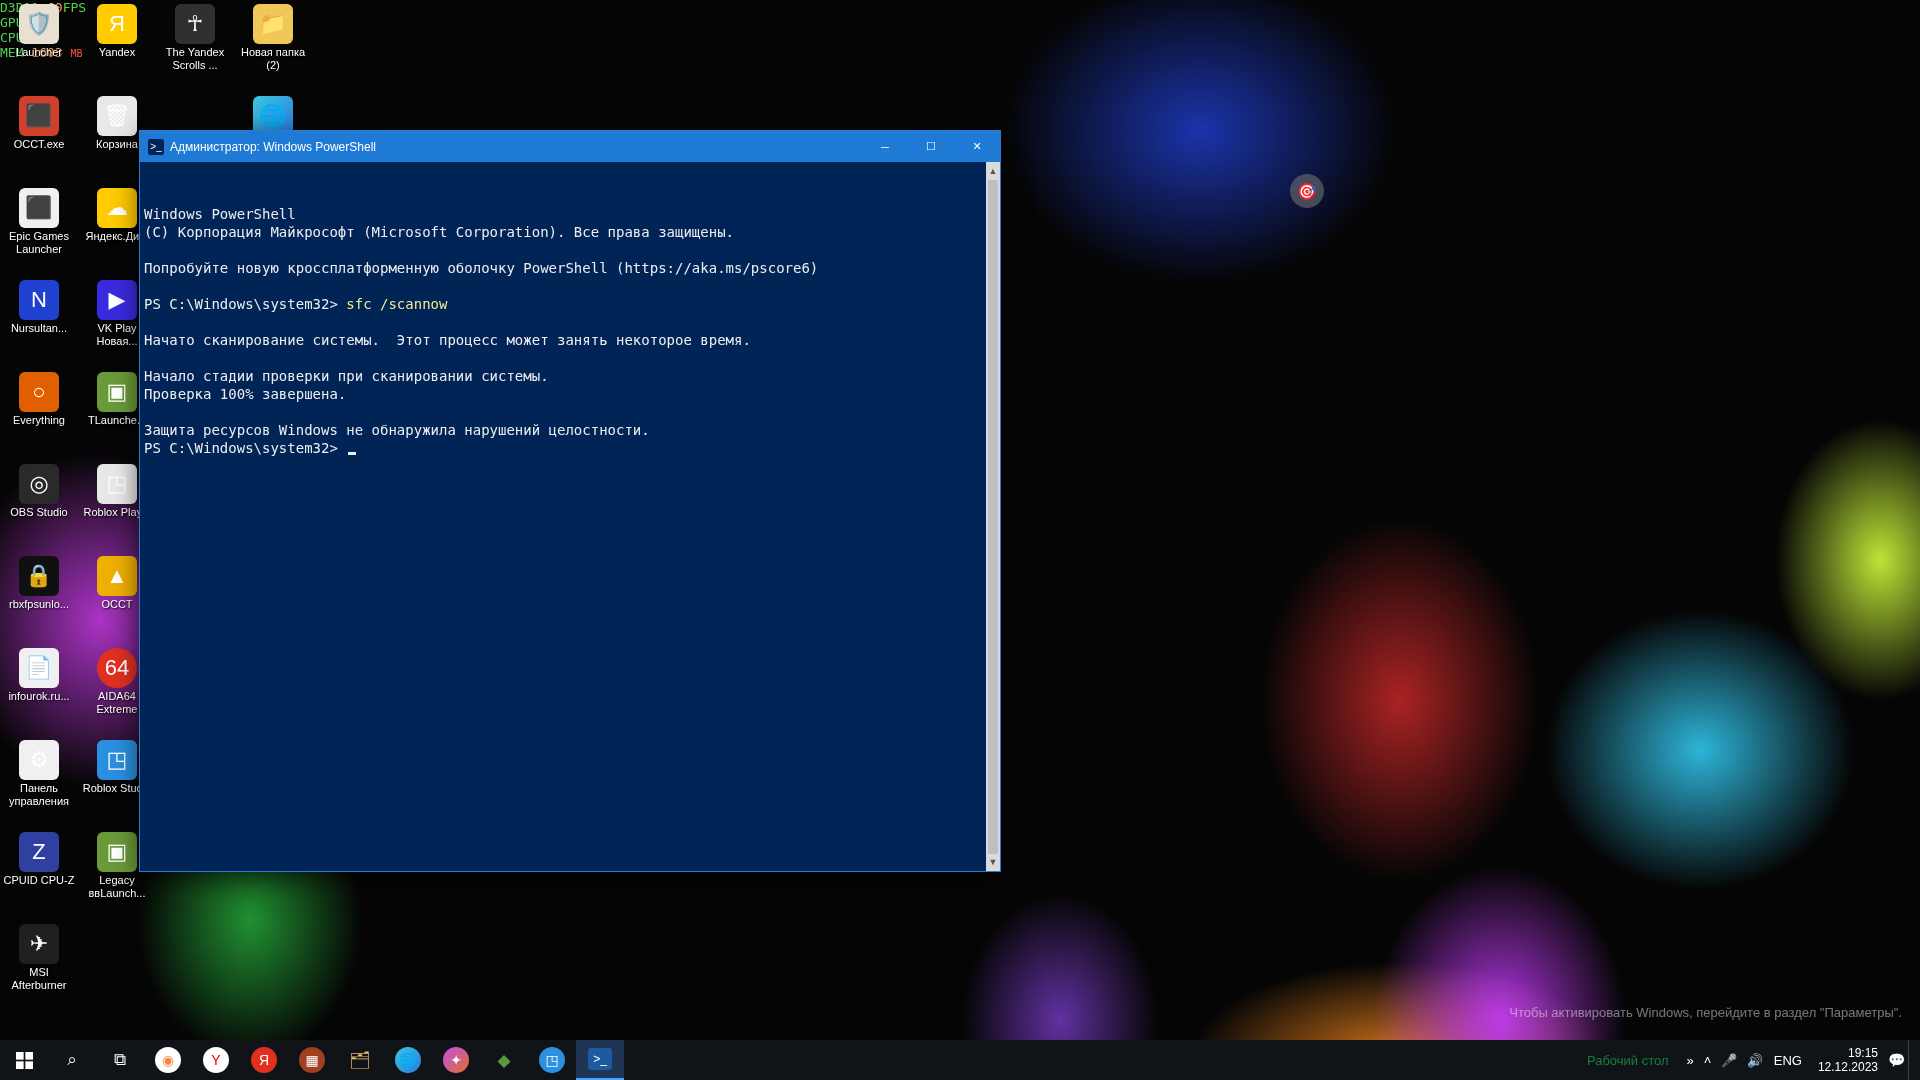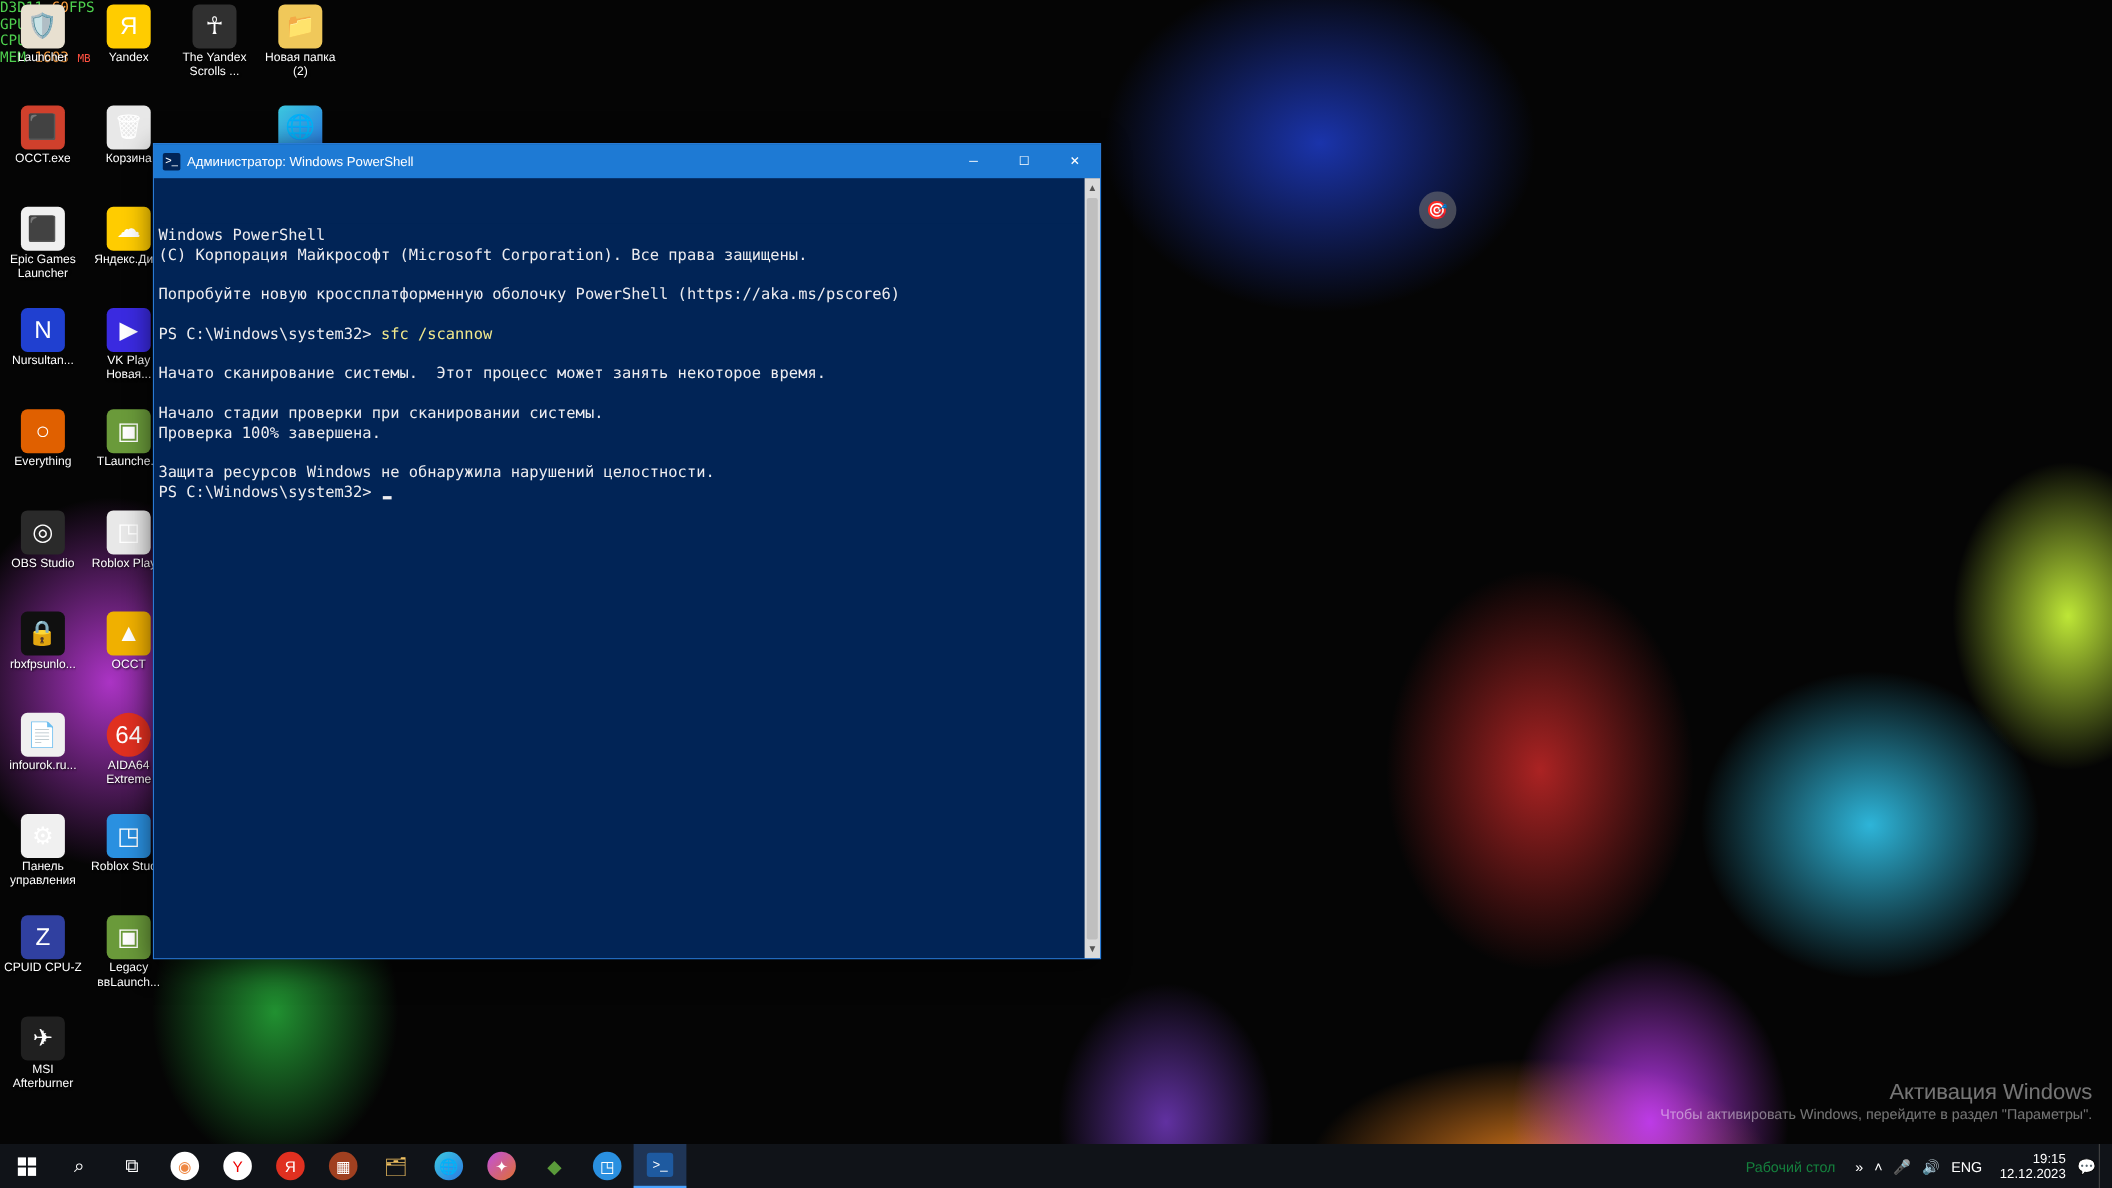--- a/index.html
+++ b/index.html
@@ -220,21 +220,20 @@
 <span>Защита ресурсов Windows не обнаружила нарушений целостности.</span>
 <span>PS C:\Windows\system32&gt; </span><span class="cursor"></span></div>
   <div class="vscroll">
     <div class="arrow">▲</div>
     <div class="thumb"></div>
     <div class="arrow" style="position:absolute;bottom:0;left:0;right:0">▼</div>
   </div>
 </div>
 
 <div class="watermark">
-  <div class="l1">Активация Windows</div>
   <div class="l2">Чтобы активировать Windows, перейдите в раздел "Параметры".</div>
 </div>
 
 <div class="taskbar">
   <div class="tb-left">
     <div class="tb-btn">
       <svg width="17" height="17" viewBox="0 0 20 20">
           <rect x="0" y="0" width="9" height="9" fill="#fff"></rect>
           <rect x="11" y="0" width="9" height="9" fill="#fff"></rect>
           <rect x="0" y="11" width="9" height="9" fill="#fff"></rect>

